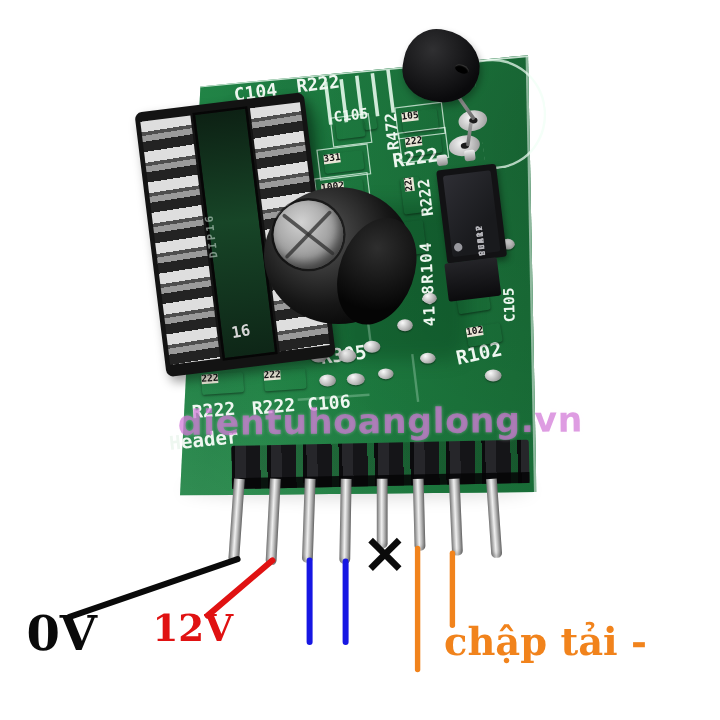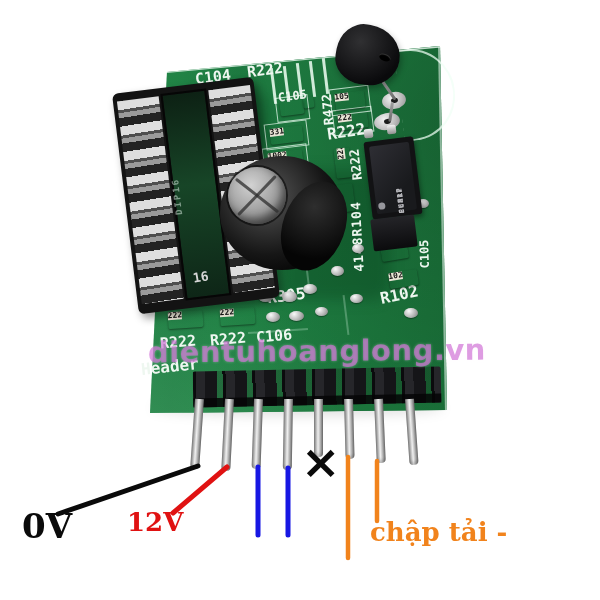--- a/index.html
+++ b/index.html
@@ -264,17 +264,17 @@
   <svg id="annsvg" width="600" height="600" viewBox="0 0 600 600">
     <line x1="58" y1="514" x2="198" y2="466" stroke-width="5" stroke-linecap="round" stroke="#0a0a0a"></line>
     <line x1="173" y1="513" x2="227" y2="467" stroke-width="5" stroke-linecap="round" stroke="#e01212"></line>
     <line x1="258" y1="467" x2="258" y2="535" stroke-width="5" stroke-linecap="round" stroke="#1717e3"></line>
     <line x1="288" y1="468" x2="288" y2="535" stroke-width="5" stroke-linecap="round" stroke="#1717e3"></line>
     <line x1="348" y1="457" x2="348" y2="558" stroke-width="4.5" stroke-linecap="round" stroke="#f1831c"></line>
     <line x1="377" y1="461" x2="377" y2="521" stroke-width="4.5" stroke-linecap="round" stroke="#f1831c"></line>
   </svg>
 
   <div class="xmark ann">×</div>
-  <div class="ann black" style="left:22px;top:509px;font-size:34px;">0V</div>
-  <div class="ann red" style="left:127px;top:509px;font-size:26px;">12V</div>
-  <div class="ann orange" style="left:370px;top:519px;font-size:26px;">chập tải -</div>
+  <div class="ann black" style="left:22px;top:509px;font-size:40px;">0V</div>
+  <div class="ann red" style="left:127px;top:509px;font-size:31px;">12V</div>
+  <div class="ann orange" style="left:370px;top:519px;font-size:32px;">chập tải -</div>
 
 </div>
 
 </body></html>

